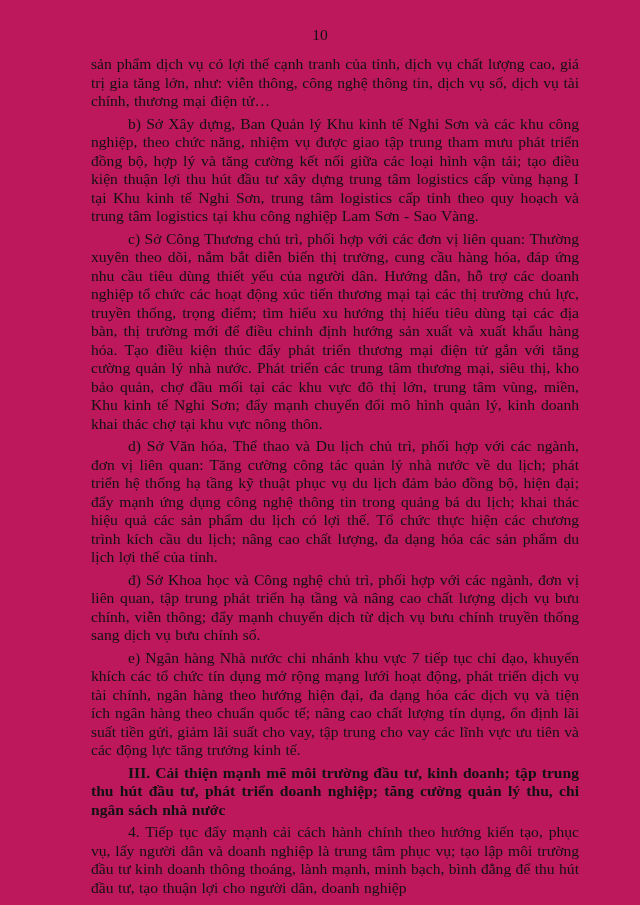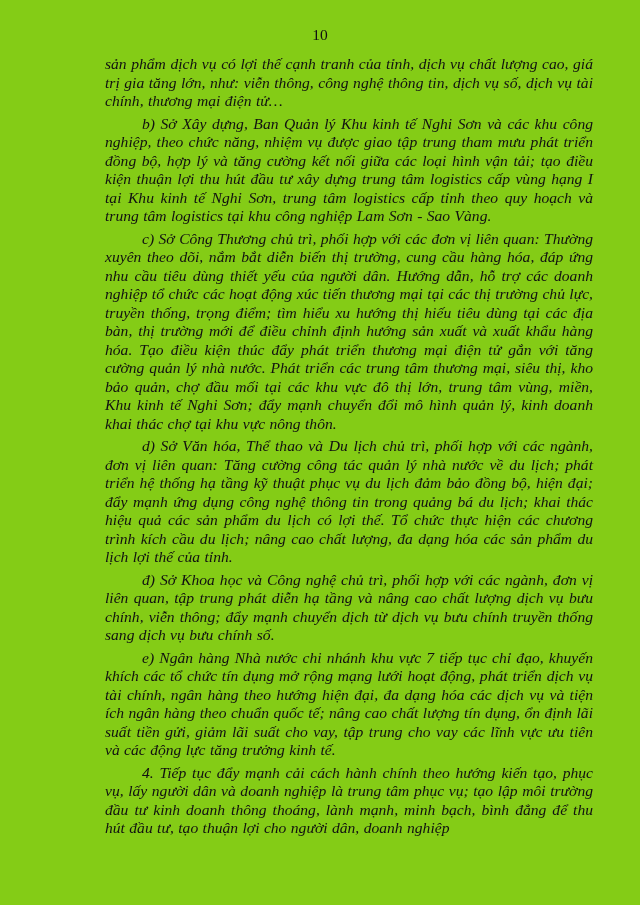--- a/index.html
+++ b/index.html
@@ -11,38 +11,37 @@
     height: 905px;
     background: #ffffff;
     color: #111111;
     font-family: "Liberation Serif", "DejaVu Serif", serif;
     position: relative;
     overflow: hidden;
   }
   .page {
     position: absolute;
     inset: 0;
-    background: #84cc16;
+    background: #be185d;
   }
   .page-number {
     position: absolute;
     top: 26px;
     left: 0;
     width: 100%;
     text-align: center;
     font-size: 15.5px;
     line-height: 17px;
     color: #111111;
   }
   .content {
     position: absolute;
     top: 55px;
-    left: 105px;
+    left: 91px;
     width: 488px;
-    font-style: italic;
   }
   .para {
     margin: 0 0 4px 0;
     font-size: 15.6px;
     line-height: 18.5px;
     text-align: justify;
     text-indent: 37px;
     color: #111111;
     word-spacing: 0.5px;
   }
@@ -61,20 +60,21 @@
 
   <div class="content">
     <p class="para no-indent">sản phẩm dịch vụ có lợi thế cạnh tranh của tỉnh, dịch vụ chất lượng cao, giá trị gia tăng lớn, như: viễn thông, công nghệ thông tin, dịch vụ số, dịch vụ tài chính, thương mại điện tử…</p>
 
     <p class="para">b) Sở Xây dựng, Ban Quản lý Khu kinh tế Nghi Sơn và các khu công nghiệp, theo chức năng, nhiệm vụ được giao tập trung tham mưu phát triển đồng bộ, hợp lý và tăng cường kết nối giữa các loại hình vận tải; tạo điều kiện thuận lợi thu hút đầu tư xây dựng trung tâm logistics cấp vùng hạng I tại Khu kinh tế Nghi Sơn, trung tâm logistics cấp tỉnh theo quy hoạch và trung tâm logistics tại khu công nghiệp Lam Sơn - Sao Vàng.</p>
 
     <p class="para">c) Sở Công Thương chủ trì, phối hợp với các đơn vị liên quan: Thường xuyên theo dõi, nắm bắt diễn biến thị trường, cung cầu hàng hóa, đáp ứng nhu cầu tiêu dùng thiết yếu của người dân. Hướng dẫn, hỗ trợ các doanh nghiệp tổ chức các hoạt động xúc tiến thương mại tại các thị trường chủ lực, truyền thống, trọng điểm; tìm hiểu xu hướng thị hiếu tiêu dùng tại các địa bàn, thị trường mới để điều chỉnh định hướng sản xuất và xuất khẩu hàng hóa. Tạo điều kiện thúc đẩy phát triển thương mại điện tử gắn với tăng cường quản lý nhà nước. Phát triển các trung tâm thương mại, siêu thị, kho bảo quản, chợ đầu mối tại các khu vực đô thị lớn, trung tâm vùng, miền, Khu kinh tế Nghi Sơn; đẩy mạnh chuyển đổi mô hình quản lý, kinh doanh khai thác chợ tại khu vực nông thôn.</p>
 
     <p class="para">d) Sở Văn hóa, Thể thao và Du lịch chủ trì, phối hợp với các ngành, đơn vị liên quan: Tăng cường công tác quản lý nhà nước về du lịch; phát triển hệ thống hạ tầng kỹ thuật phục vụ du lịch đảm bảo đồng bộ, hiện đại; đẩy mạnh ứng dụng công nghệ thông tin trong quảng bá du lịch; khai thác hiệu quả các sản phẩm du lịch có lợi thế. Tổ chức thực hiện các chương trình kích cầu du lịch; nâng cao chất lượng, đa dạng hóa các sản phẩm du lịch lợi thế của tỉnh.</p>
 
-    <p class="para">đ) Sở Khoa học và Công nghệ chủ trì, phối hợp với các ngành, đơn vị liên quan, tập trung phát diễn hạ tầng và nâng cao chất lượng dịch vụ bưu chính, viễn thông; đẩy mạnh chuyển dịch từ dịch vụ bưu chính truyền thống sang dịch vụ bưu chính số.</p>
+    <p class="para">đ) Sở Khoa học và Công nghệ chủ trì, phối hợp với các ngành, đơn vị liên quan, tập trung phát triển hạ tầng và nâng cao chất lượng dịch vụ bưu chính, viễn thông; đẩy mạnh chuyển dịch từ dịch vụ bưu chính truyền thống sang dịch vụ bưu chính số.</p>
 
     <p class="para">e) Ngân hàng Nhà nước chi nhánh khu vực 7 tiếp tục chỉ đạo, khuyến khích các tổ chức tín dụng mở rộng mạng lưới hoạt động, phát triển dịch vụ tài chính, ngân hàng theo hướng hiện đại, đa dạng hóa các dịch vụ và tiện ích ngân hàng theo chuẩn quốc tế; nâng cao chất lượng tín dụng, ổn định lãi suất tiền gửi, giảm lãi suất cho vay, tập trung cho vay các lĩnh vực ưu tiên và các động lực tăng trưởng kinh tế.</p>
 
+    <p class="para heading">III. Cải thiện mạnh mẽ môi trường đầu tư, kinh doanh; tập trung thu hút đầu tư, phát triển doanh nghiệp; tăng cường quản lý thu, chi ngân sách nhà nước</p>
 
     <p class="para">4. Tiếp tục đẩy mạnh cải cách hành chính theo hướng kiến tạo, phục vụ, lấy người dân và doanh nghiệp là trung tâm phục vụ; tạo lập môi trường đầu tư kinh doanh thông thoáng, lành mạnh, minh bạch, bình đẳng để thu hút đầu tư, tạo thuận lợi cho người dân, doanh nghiệp</p>
   </div>
 </div>
 
 </body></html>

